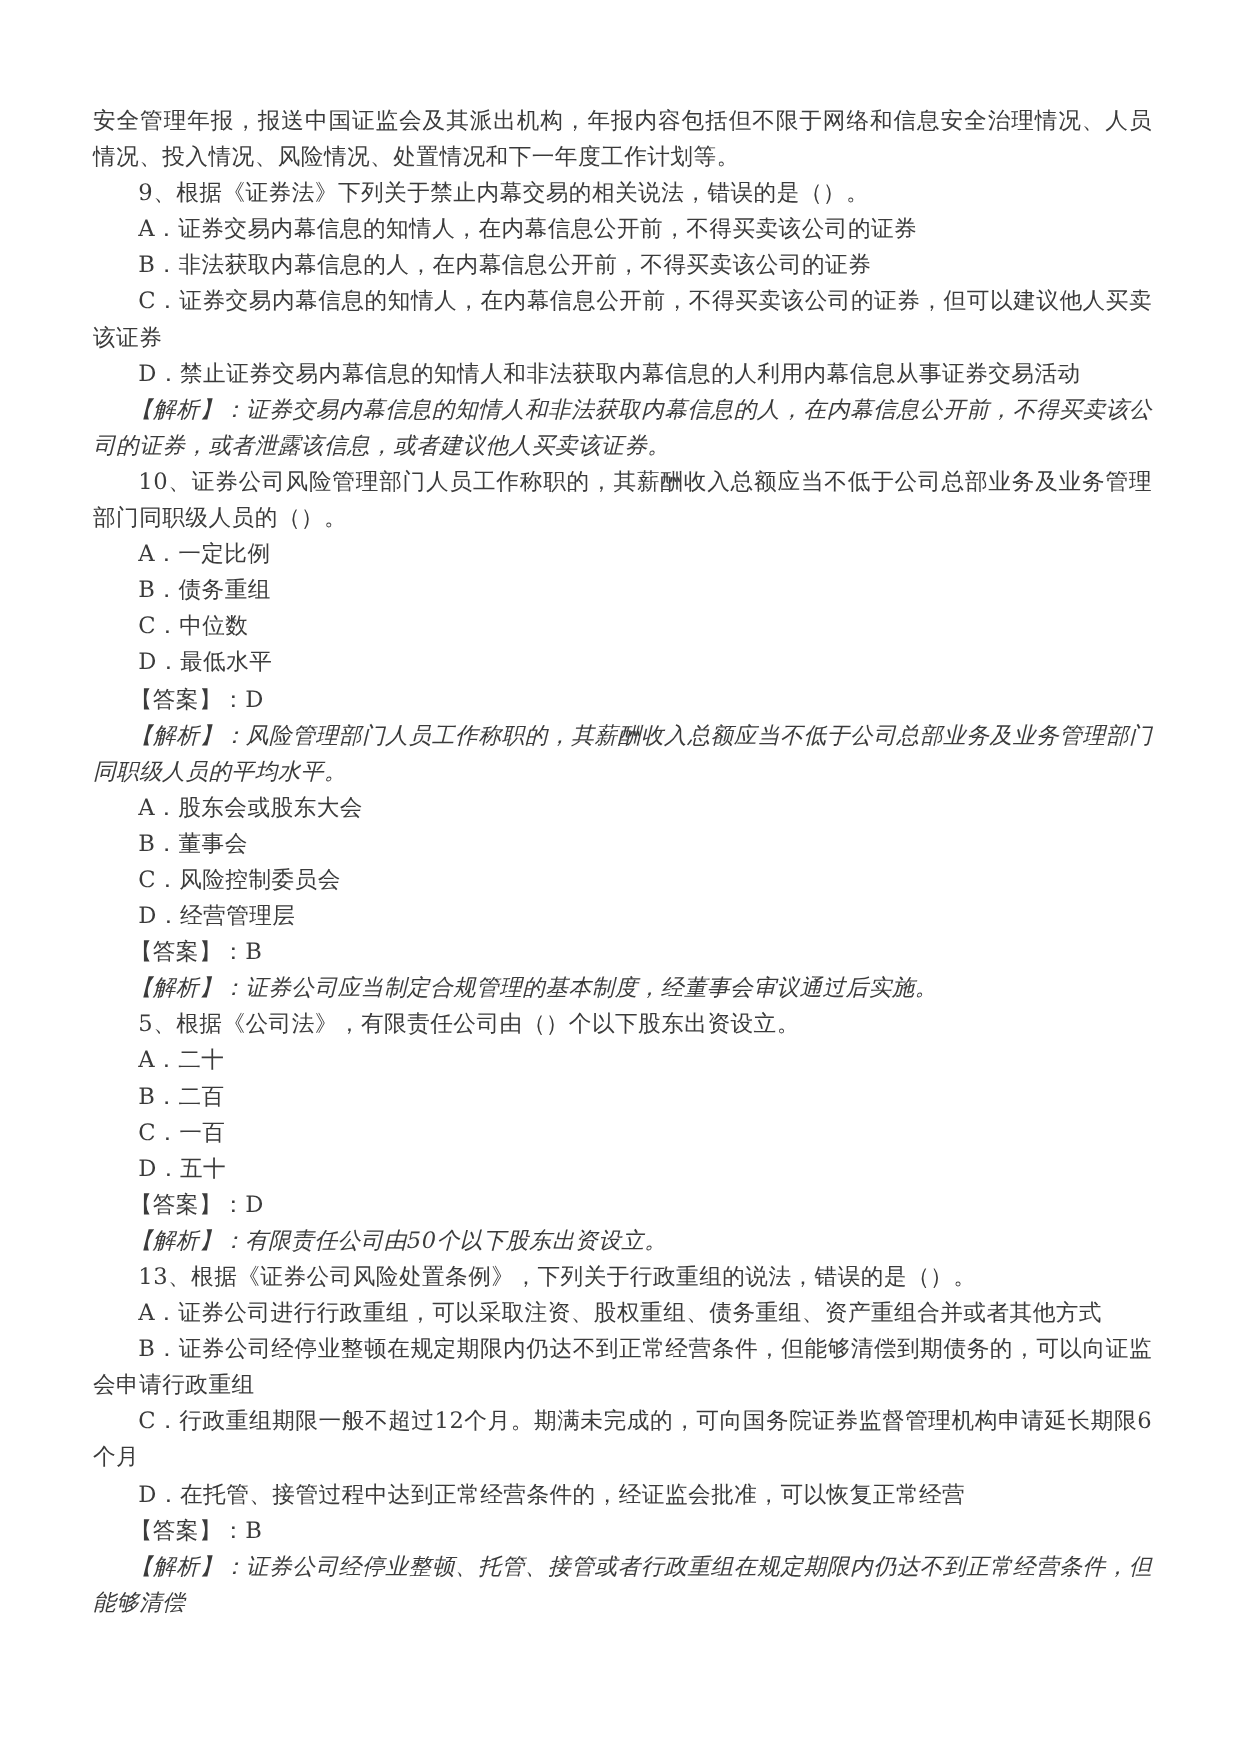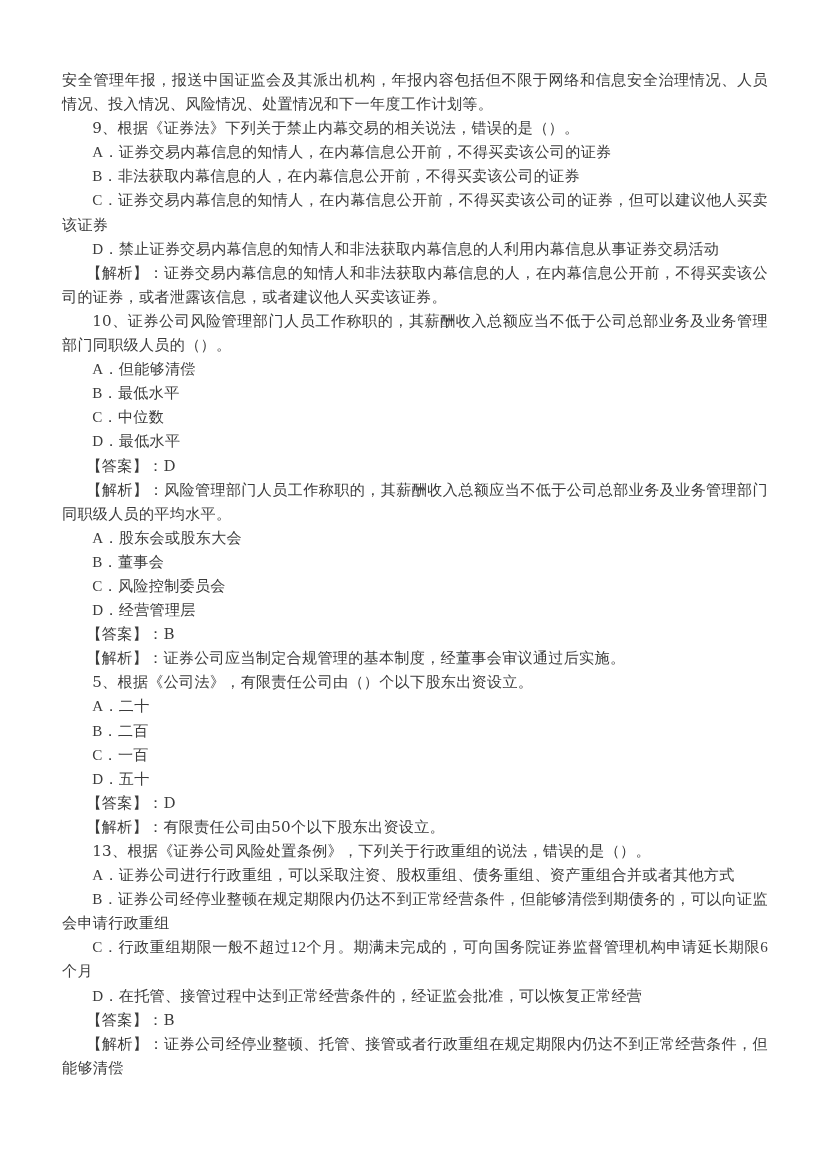--- a/index.html
+++ b/index.html
@@ -45,45 +45,45 @@
   p.flow {
     text-indent: 0;
   }
   
   p.question {
     text-indent: 2em;
   }
   
   p.option {
     text-indent: 2em;
-    font-family: Liberation Serif, serif;
   }
   
   p.answer {
     text-indent: 1.62em;
   }
   p.explain {
     text-indent: 1.62em;
+    font-style: italic;
   }
 </style>
 </head>
 <body>
 
 <div class="page">
   <div class="content" id="content-root">
       <p class="line flow">安全管理年报，报送中国证监会及其派出机构，年报内容包括但不限于网络和信息安全治理情况、人员情况、投入情况、风险情况、处置情况和下一年度工作计划等。</p>
       <p class="line question">9、根据《证券法》下列关于禁止内幕交易的相关说法，错误的是（）。</p>
       <p class="line option">A．证券交易内幕信息的知情人，在内幕信息公开前，不得买卖该公司的证券</p>
       <p class="line option">B．非法获取内幕信息的人，在内幕信息公开前，不得买卖该公司的证券</p>
       <p class="line option">C．证券交易内幕信息的知情人，在内幕信息公开前，不得买卖该公司的证券，但可以建议他人买卖该证券</p>
       <p class="line option">D．禁止证券交易内幕信息的知情人和非法获取内幕信息的人利用内幕信息从事证券交易活动</p>
       <p class="line explain">【解析】：证券交易内幕信息的知情人和非法获取内幕信息的人，在内幕信息公开前，不得买卖该公司的证券，或者泄露该信息，或者建议他人买卖该证券。</p>
       <p class="line question">10、证券公司风险管理部门人员工作称职的，其薪酬收入总额应当不低于公司总部业务及业务管理部门同职级人员的（）。</p>
-      <p class="line option">A．但能够清偿</p>
-      <p class="line option">B．最低水平</p>
+      <p class="line option">A．一定比例</p>
+      <p class="line option">B．债务重组</p>
       <p class="line option">C．中位数</p>
       <p class="line option">D．最低水平</p>
       <p class="line answer">【答案】：D</p>
       <p class="line explain">【解析】：风险管理部门人员工作称职的，其薪酬收入总额应当不低于公司总部业务及业务管理部门同职级人员的平均水平。</p>
       <p class="line option">A．股东会或股东大会</p>
       <p class="line option">B．董事会</p>
       <p class="line option">C．风险控制委员会</p>
       <p class="line option">D．经营管理层</p>
       <p class="line answer">【答案】：B</p>
       <p class="line explain">【解析】：证券公司应当制定合规管理的基本制度，经董事会审议通过后实施。</p>

